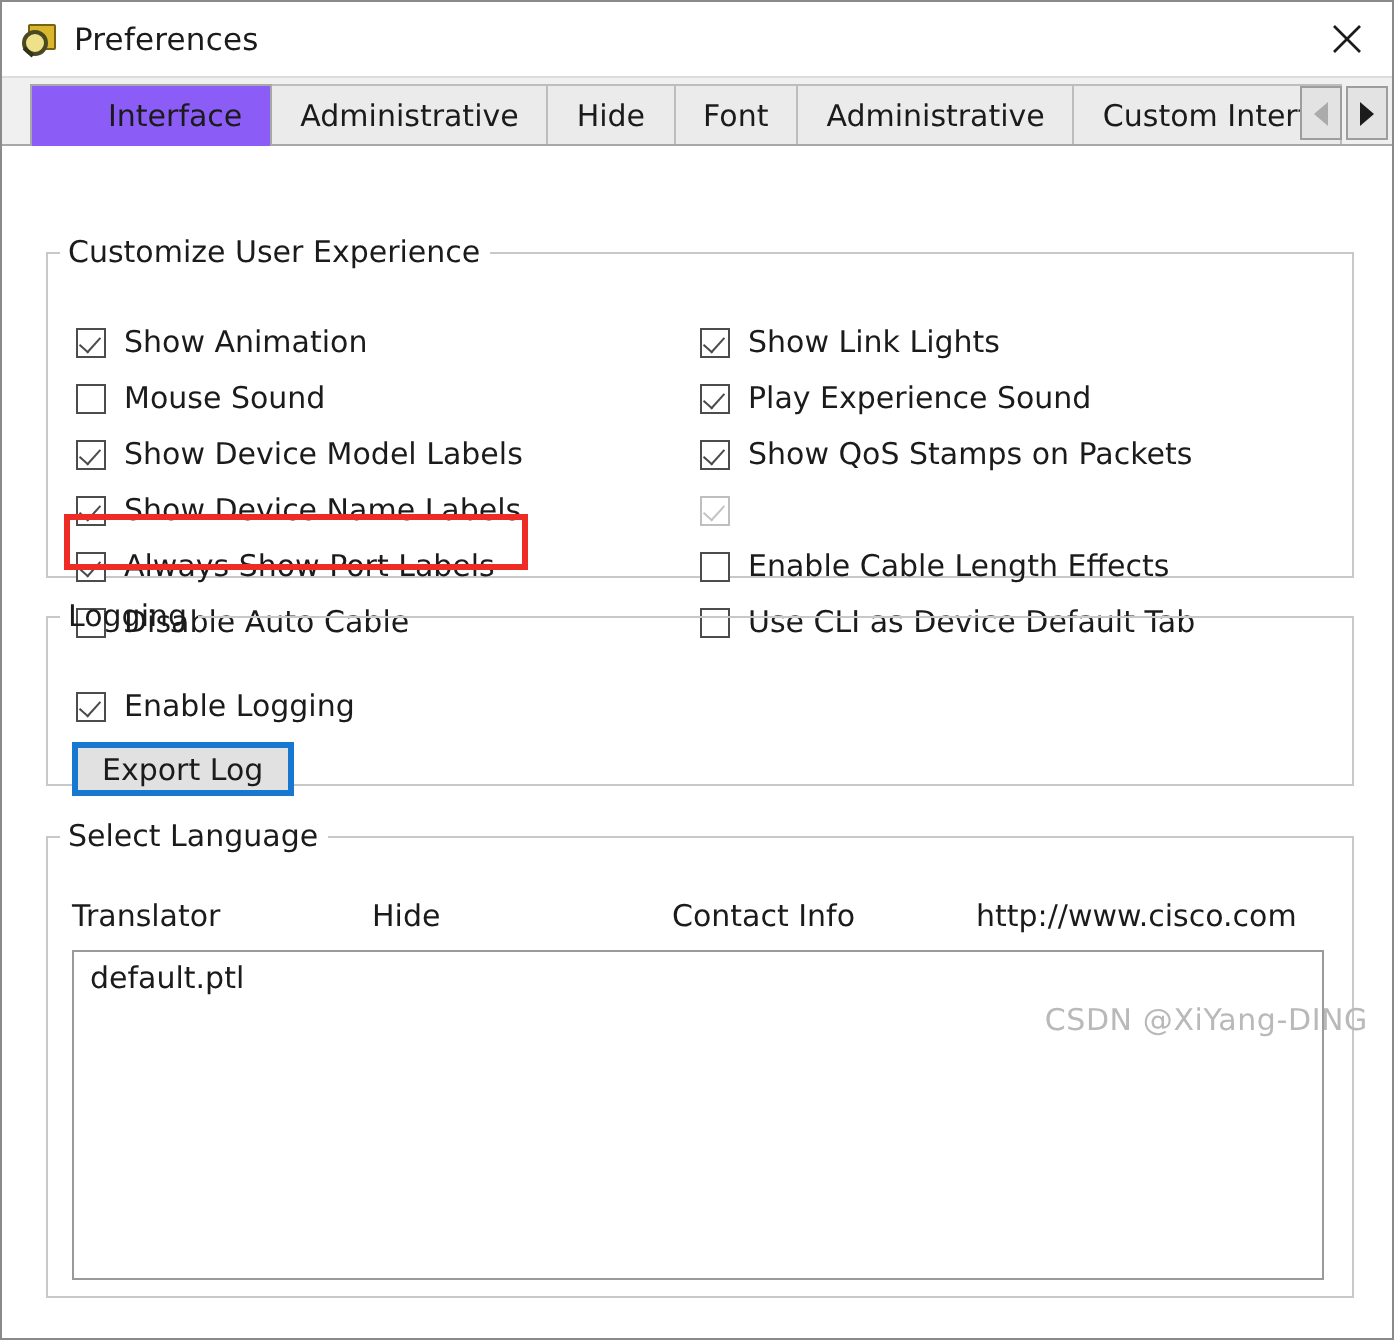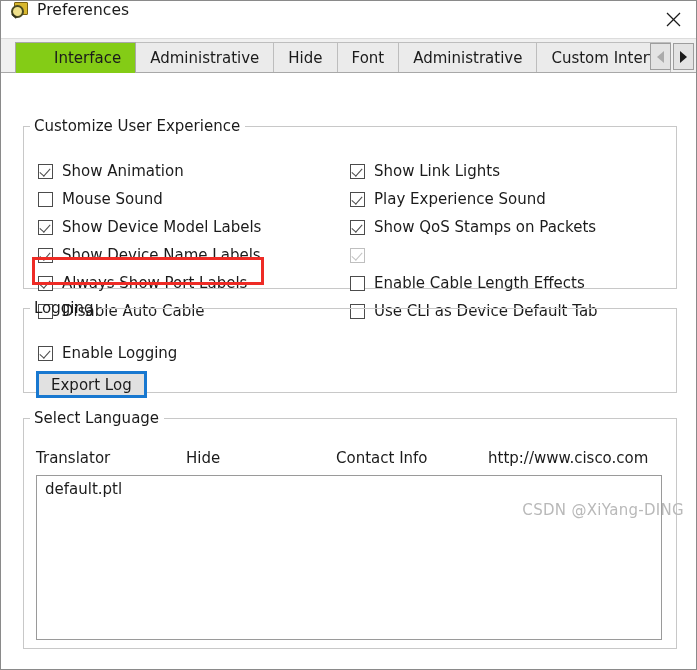--- a/index.html
+++ b/index.html
@@ -23,20 +23,21 @@
     border: 1px solid #8a8a8a;
     background: #ffffff;
   }
   
   .titlebar {
     position: relative;
     height: 38px;
     background: #ffffff;
     border-bottom: 1px solid #dcdcdc;
     display: flex;
+    align-items: center;
     padding-left: 10px;
     box-sizing: border-box;
   }
   .title-icon {
     width: 18px;
     height: 18px;
     position: relative;
     margin-right: 8px;
     flex: none;
   }
@@ -99,21 +100,21 @@
     color: #1b1b1b;
     background: #ebebeb;
     border: 1px solid #bdbdbd;
     border-bottom: none;
     margin-right: -1px;
     box-sizing: border-box;
     white-space: nowrap;
     cursor: default;
   }
   .tab.selected {
-    background: #84cc16;
+    background: #8b5cf6;
     border-color: #a8a8a8;
     position: relative;
     z-index: 3;
     height: 31px;
     line-height: 31px;
     margin-bottom: -1px;
     padding-left: 38px;
   }
   .tab.clipped {
     overflow: hidden;

